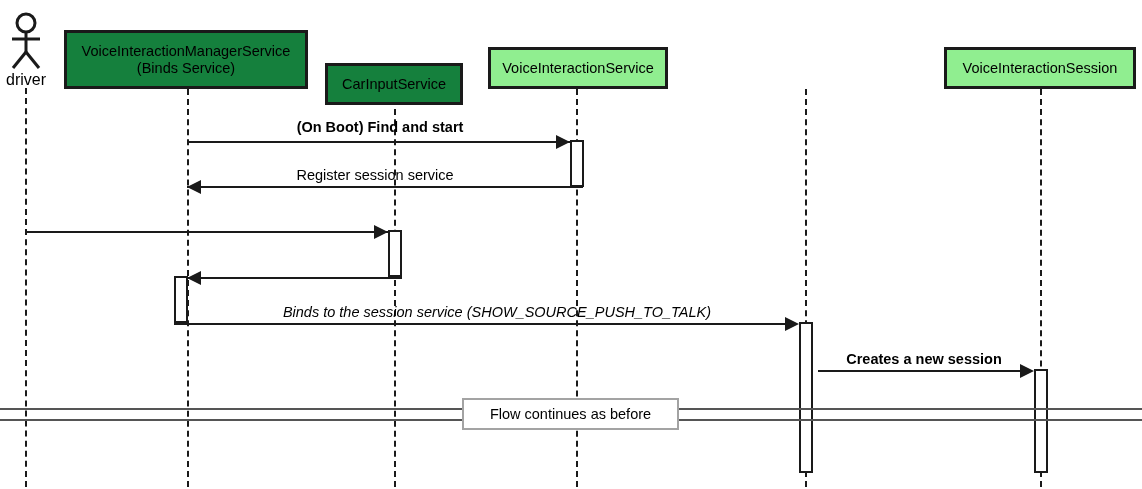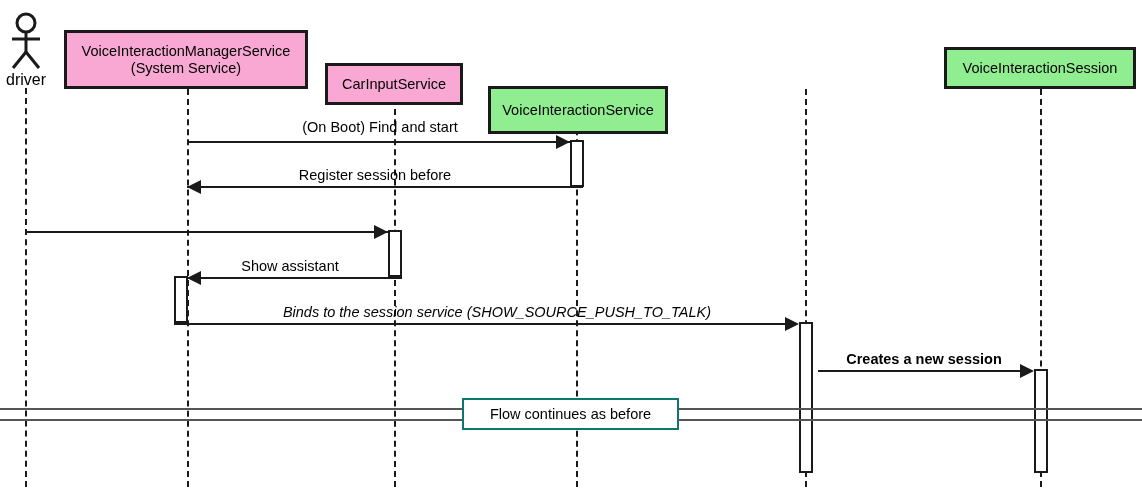--- a/index.html
+++ b/index.html
@@ -28,21 +28,21 @@
     border: 3px solid #1a1a1a;
     display: flex;
     align-items: center;
     justify-content: center;
     text-align: center;
     font-size: 14.5px;
     color: #000000;
     line-height: 1.15;
     padding: 2px 4px;
   }
-  .participant-box.cyan { background: #f9a8d4; }
+  .participant-box.cyan { background: #15803d; }
   .participant-box.green { background: #90EE90; }
 
   .actor {
     position: absolute;
   }
   .actor-label {
     position: absolute;
     font-size: 16px;
     color: #000000;
     text-align: center;
@@ -88,21 +88,21 @@
     position: absolute;
     left: 0;
     width: 1142px;
     height: 0;
     border-top: 2px solid #555555;
   }
   .divider-box {
     position: absolute;
     box-sizing: border-box;
     background: #ffffff;
-    border: 2px solid #0f766e;
+    border: 2px solid #a3a3a3;
     display: flex;
     align-items: center;
     justify-content: center;
     font-size: 14.5px;
     color: #000000;
     white-space: nowrap;
   }
 </style>
 </head>
 <body>
@@ -122,52 +122,51 @@
 
   <div class="lifeline" style="left:25px; top:88px; height:399px;"></div>
   <div class="lifeline" style="left:187px; top:89px; height:398px;"></div>
   <div class="lifeline" style="left:394px; top:89px; height:398px;"></div>
   <div class="lifeline" style="left:576px; top:89px; height:398px;"></div>
   <div class="lifeline" style="left:805px; top:89px; height:398px;"></div>
   <div class="lifeline" style="left:1040px; top:89px; height:398px;"></div>
 
   <div class="participant-box cyan" style="left:64px; top:30px; width:244px; height:59px; flex-direction:column;">
     <span>VoiceInteractionManagerService</span>
-    <span>(System Service)</span>
+    <span>(Binds Service)</span>
   </div>
 
   <div class="participant-box cyan" style="left:325px; top:63px; width:138px; height:42px;">
     <span>CarInputService</span>
   </div>
 
-  <div class="participant-box green" style="left:488px; top:47px; width:180px; height:48px;margin-top:39px;">
+  <div class="participant-box green" style="left:488px; top:47px; width:180px; height:42px;">
     <span>VoiceInteractionService</span>
   </div>
 
 
   <div class="participant-box green" style="left:944px; top:47px; width:192px; height:42px;">
     <span>VoiceInteractionSession</span>
   </div>
 
-  <div class="msg-label" style="left:230px; top:119px; width:300px;">(On Boot) Find and start</div>
+  <div class="msg-label" style="left:230px; top:119px; width:300px;font-weight:bold;">(On Boot) Find and start</div>
   <div class="msg-line" style="left:187px; top:141px; width:383px;"></div>
   <div class="arrowhead right" style="left:556px; top:135px;"></div>
 
   <div class="activation" style="left:570px; top:140px; width:14px; height:47px;"></div>
 
-  <div class="msg-label" style="left:225px; top:167px; width:300px;">Register session before</div>
+  <div class="msg-label" style="left:225px; top:167px; width:300px;">Register session service</div>
   <div class="msg-line" style="left:187px; top:186px; width:396px;"></div>
   <div class="arrowhead left" style="left:187px; top:180px;"></div>
 
   <div class="msg-line" style="left:25px; top:231px; width:363px;"></div>
   <div class="arrowhead right" style="left:374px; top:225px;"></div>
 
   <div class="activation" style="left:388px; top:230px; width:14px; height:47px;"></div>
 
-  <div class="msg-label" style="left:190px; top:258px; width:200px;">Show assistant</div>
   <div class="msg-line" style="left:187px; top:277px; width:215px;"></div>
   <div class="arrowhead left" style="left:187px; top:271px;"></div>
 
   <div class="activation" style="left:174px; top:276px; width:14px; height:47px;"></div>
 
   <div class="msg-label" style="left:247px; top:304px; width:500px;font-style:italic;">Binds to the session service (SHOW_SOURCE_PUSH_TO_TALK)</div>
   <div class="msg-line" style="left:174px; top:323px; width:611px;"></div>
   <div class="arrowhead right" style="left:785px; top:317px;"></div>
 
   <div class="activation" style="left:799px; top:322px; width:14px; height:151px;"></div>

